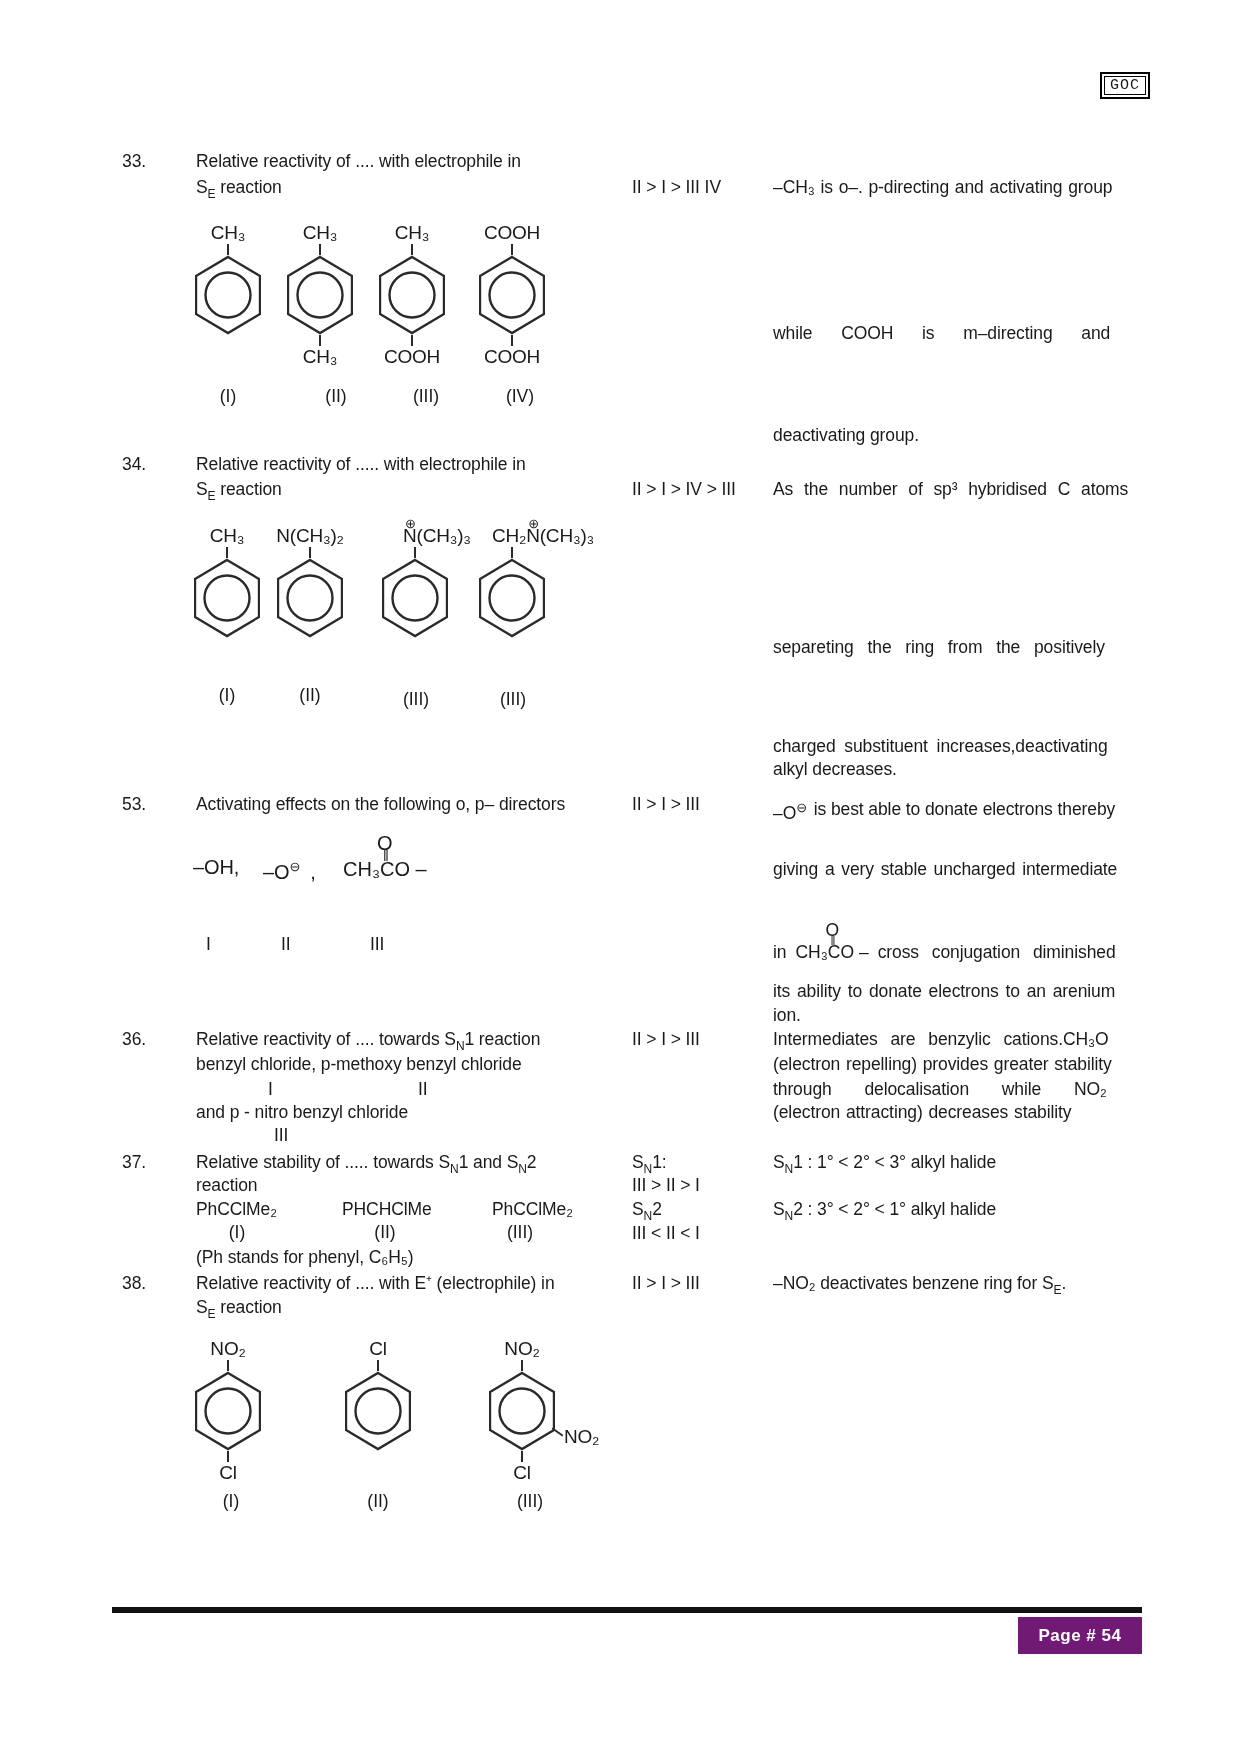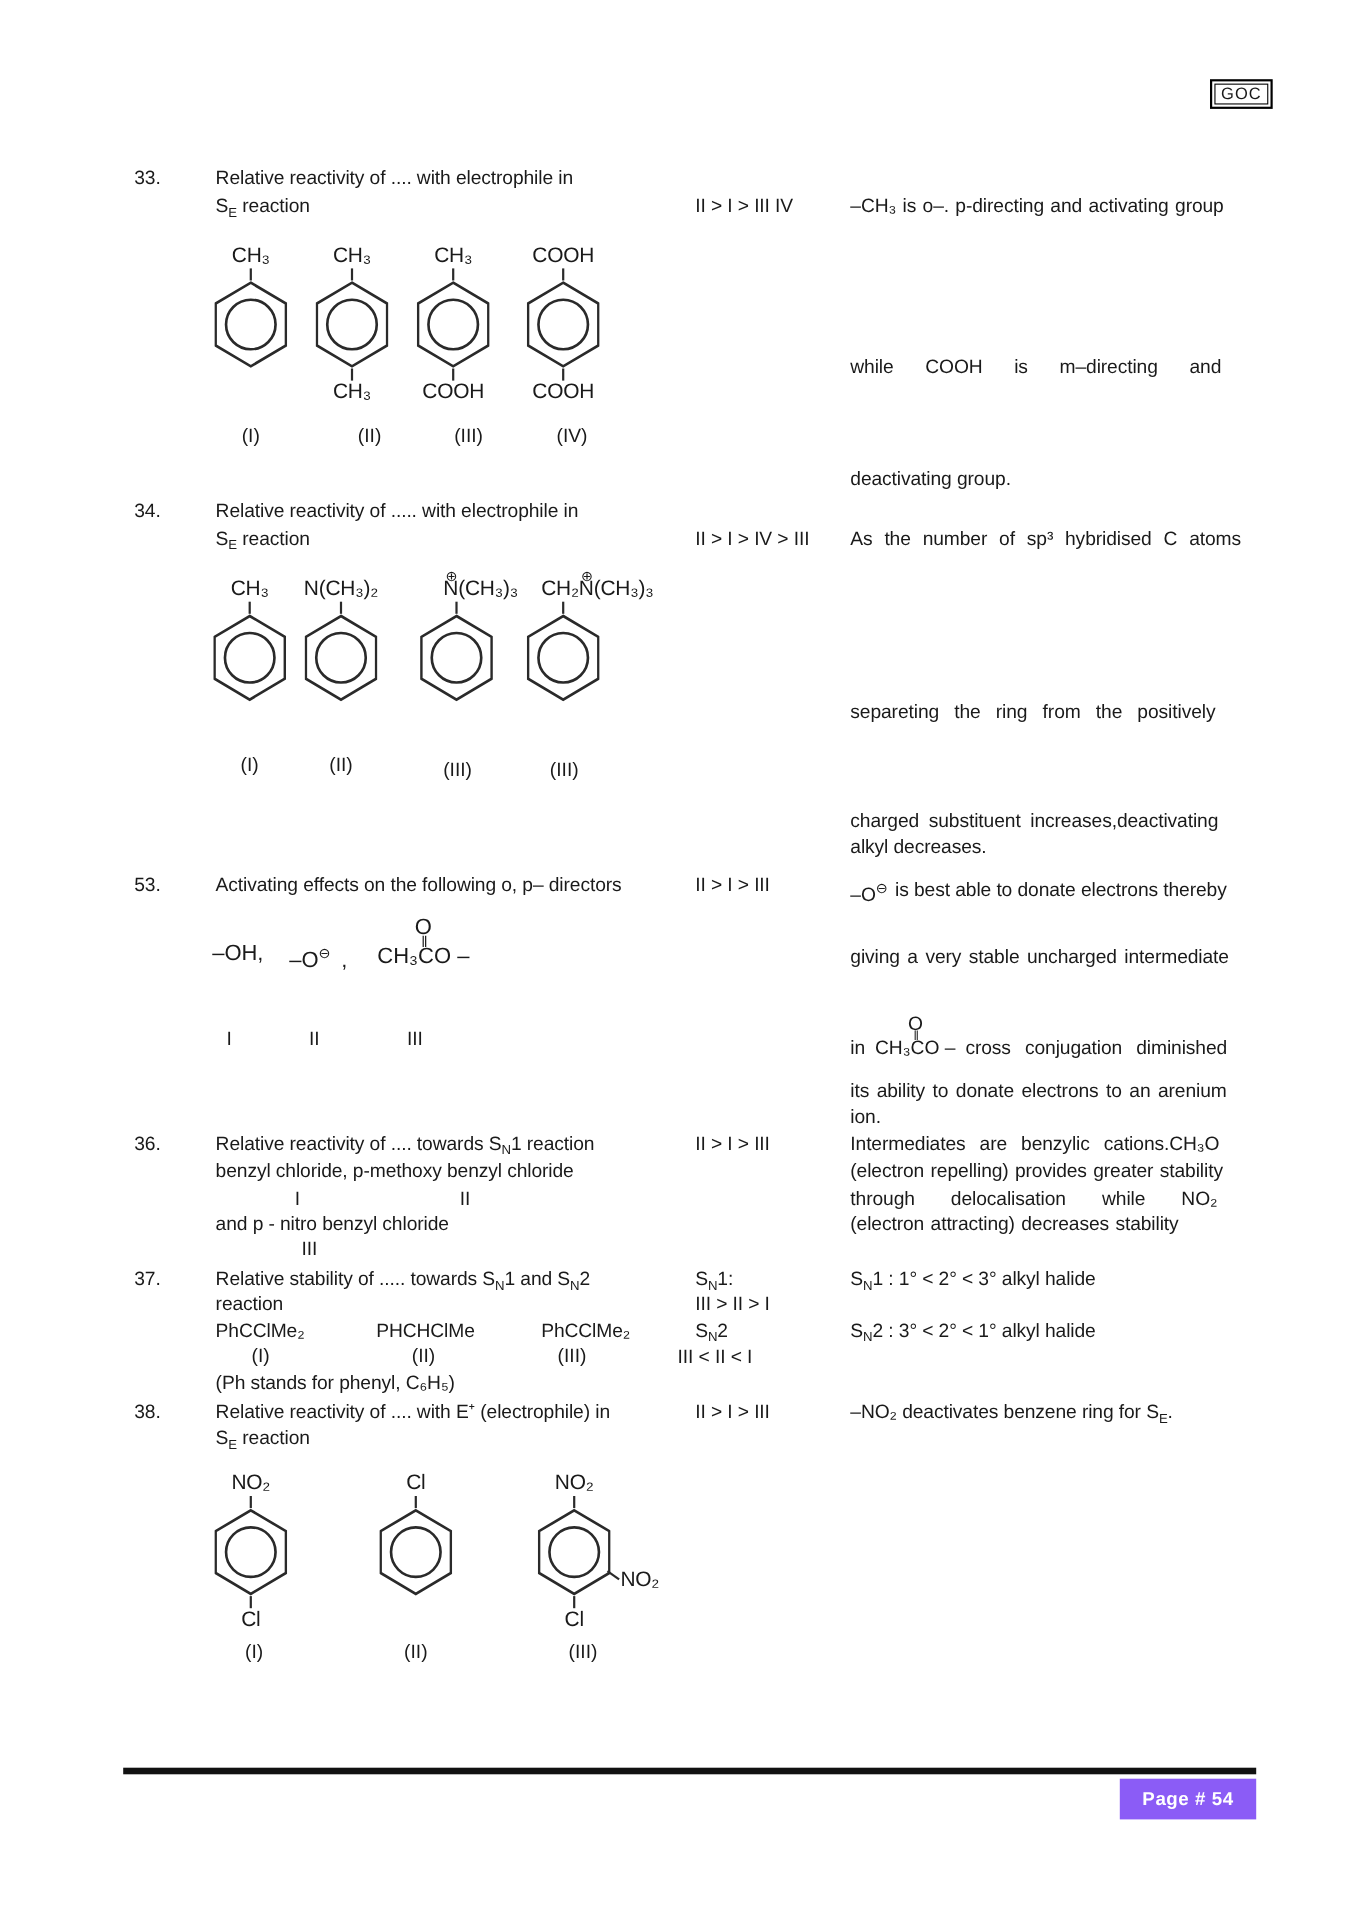--- a/index.html
+++ b/index.html
@@ -7,21 +7,21 @@
   body{width:1240px;height:1754px;position:relative;font-family:"Liberation Sans",sans-serif;color:#1a1a1a;overflow:hidden}
   .abs{position:absolute}
   .t{position:absolute;font-size:17.5px;line-height:22px;white-space:nowrap;letter-spacing:-0.1px}
   sub{font-size:12px}
   sup{font-size:13px}
   .ws1{word-spacing:1px}.ws2{word-spacing:2px}.ws4{word-spacing:4px}.ws6{word-spacing:6px}
   .ws8{word-spacing:8px}.ws9{word-spacing:9px}.ws24{word-spacing:24px}.ws28{word-spacing:28px}
   .fs20{font-size:20px}
   
   .goc{position:absolute;left:1100px;top:72px;border:2.5px solid #000;padding:2px;background:#fff}
-  .goc-inner{display:block;border:1px solid #000;padding:0 5px;font-family:Liberation Sans, sans-serif;font-size:15px;letter-spacing:1px}
+  .goc-inner{display:block;border:1px solid #000;padding:0 5px;font-family:Liberation Mono, monospace;font-size:15px;letter-spacing:1px}
   
   .struct{position:absolute;display:flex;flex-direction:column;align-items:center}
   .formula{font-size:19px;line-height:22px;height:22px;white-space:nowrap;letter-spacing:-0.2px}
   .bond{width:2px;height:11px;background:#2a2a2a}
   .ring{display:block}
   .ring polygon,.ring circle{fill:none;stroke:#2a2a2a;stroke-width:2.4}
   .nwrap{position:relative;display:inline-block}
   .plus{position:absolute;top:-12px;left:2px;font-size:13px}
   .slabel{position:absolute;font-size:17.5px;white-space:nowrap;transform:translateX(-50%)}
   .side-bond{position:absolute;left:84px;top:93px;width:13px;height:2px;background:#2a2a2a;transform:rotate(35deg)}
@@ -33,21 +33,21 @@
   .ac-f{display:block;margin-top:26px}
   .acetyl-sm{position:relative;font-size:17.5px;white-space:nowrap}
   .acetyl-sm .ac-o{left:30px}
   .acetyl-sm .ac-db{left:35px;top:14px;font-size:12px}
   .acetyl-sm .ac-f{margin-top:22px}
   .exp3row{position:absolute;display:flex;align-items:baseline;gap:9px}
   .drop{position:relative;top:4px;margin-right:2px}
   .comma{margin-left:10px}
   
   .rule{position:absolute;left:112px;top:1607px;width:1030px;height:6px;background:#111}
-  .pagebox{position:absolute;left:1018px;top:1617px;width:124px;height:37px;background:#8b5cf6;color:#fff;font-size:17px;font-weight:bold;text-align:center;line-height:37px;letter-spacing:0.5px}
+  .pagebox{position:absolute;left:1018px;top:1617px;width:124px;height:37px;background:#701a75;color:#fff;font-size:17px;font-weight:bold;text-align:center;line-height:37px;letter-spacing:0.5px}
 </style>
 </head>
 <body>
 
 <div>
 
   <div class="goc">
     <span class="goc-inner">GOC</span>
   </div>
 
@@ -195,21 +195,21 @@
   <span class="t" style="left:196px;top:1198px">PhCClMe₂</span>
   <span class="t" style="left:342px;top:1198px">PHCHClMe</span>
   <span class="t" style="left:492px;top:1198px">PhCClMe₂</span>
   <span class="slabel" style="left:237px;top:1222px">(I)</span>
   <span class="slabel" style="left:385px;top:1222px">(II)</span>
   <span class="slabel" style="left:520px;top:1222px">(III)</span>
   <span class="t" style="left:196px;top:1246px">(Ph stands for phenyl, C₆H₅)</span>
   <span class="t" style="left:632px;top:1151px"><span>S</span><sub>N</sub><span>1:</span></span>
   <span class="t" style="left:632px;top:1174px">III &gt; II &gt; I</span>
   <span class="t" style="left:632px;top:1198px"><span>S</span><sub>N</sub><span>2</span></span>
-  <span class="t" style="left:616px;top:1222px">III &lt; II &lt; I</span>
+  <span class="t" style="left:632px;top:1222px">III &lt; II &lt; I</span>
   <span class="t" style="left:773px;top:1151px"><span>S</span><sub>N</sub><span>1 : 1° &lt; 2° &lt; 3° alkyl halide</span></span>
   <span class="t" style="left:773px;top:1198px"><span>S</span><sub>N</sub><span>2 : 3° &lt; 2° &lt; 1° alkyl halide</span></span>
 
   <span class="t" style="left:122px;top:1272px">38.</span>
   <span class="t" style="left:196px;top:1272px">Relative reactivity of .... with E⁺ (electrophile) in</span>
   <span class="t" style="left:196px;top:1296px"><span>S</span><sub>E</sub><span> reaction</span></span>
   <span class="t" style="left:632px;top:1272px">II &gt; I &gt; III</span>
   <span class="t" style="left:773px;top:1272px"><span>–NO₂ deactivates benzene ring for S</span><sub>E</sub><span>.</span></span>
 
   <div class="struct" style="left:173px;top:1338px;width:110px">

